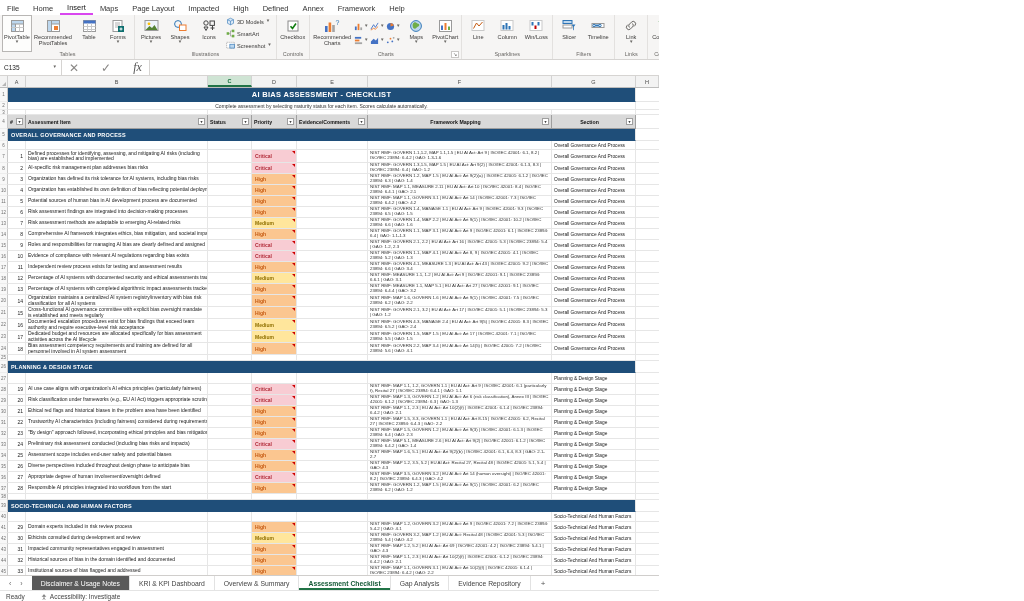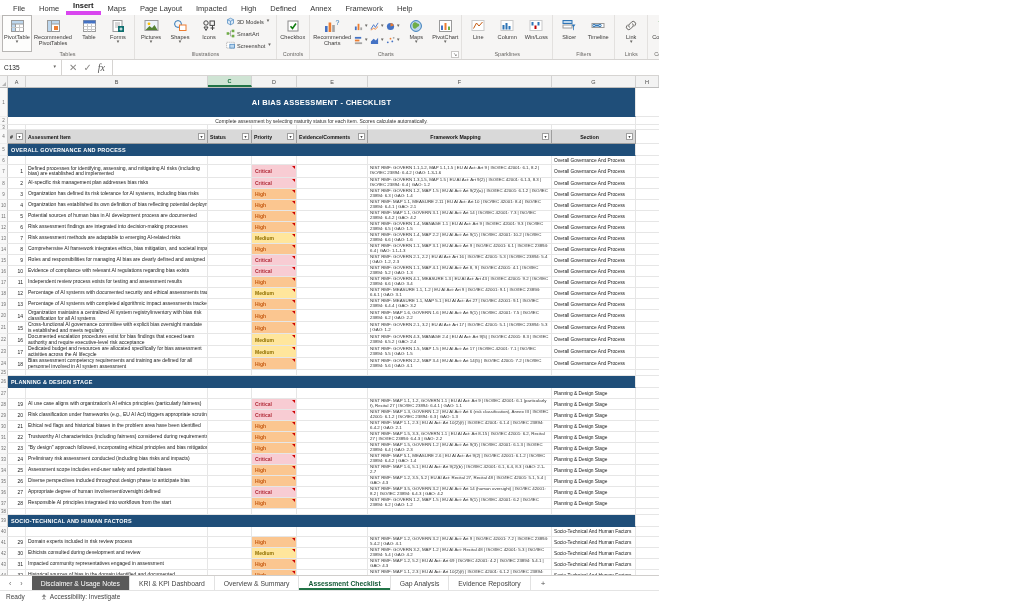--- a/index.html
+++ b/index.html
@@ -1,43 +1,43 @@
 <!DOCTYPE html>
 <html><head>
 <meta charset="utf-8">
 <style>
   *{box-sizing:border-box;margin:0;padding:0}
   html,body{width:1024px;height:601px;background:#fff;font-family:"Liberation Sans",sans-serif;overflow:hidden}
   .window{position:absolute;left:0;top:0;width:659px;height:601px;background:#fff;display:flex;flex-direction:column;overflow:hidden}
 
   
-  .ribbon-tabs{height:15px;display:flex;align-items:flex-end;padding-left:6px;background:#fff;font-size:7.5px;color:#333;flex:none}
+  .ribbon-tabs{height:15px;display:flex;align-items:flex-end;background:#fff;font-size:7.5px;color:#333;flex:none}
   .rtab{padding:2px 7px 2px;white-space:nowrap;cursor:default}
-  .rtab.active{font-weight:bold;color:#161616;border-bottom:4px solid #d946ef;padding-bottom:1px}
+  .rtab.active{font-weight:normal;color:#161616;border-bottom:2px solid #d946ef;padding-bottom:1px}
 
   
   .ribbon{height:45px;background:#f6f5f4;border-bottom:1px solid #d6d4d2;display:flex;align-items:stretch;padding:0 1px;flex:none}
   .rgroup{display:flex;flex-direction:column;border-right:1px solid #e3e1df;padding:1px 2px 0;position:relative}
   .rgroup-buttons{flex:1;display:flex;align-items:stretch;gap:1px}
   .rgroup-label{font-size:5.5px;color:#6a6865;text-align:center;padding:0 4px 2px;white-space:nowrap}
   .rbtn-lg{display:flex;flex-direction:column;align-items:center;width:36px;min-width:26px;font-size:5.6px;color:#3b3a39;text-align:center;line-height:1.08;padding-top:2px;white-space:normal;cursor:default}
   .rbtn-lg.narrow{width:28px}
   .rbtn-lg.hl{outline:1px solid #b8b6b4;background:#fdfdfc}
   .rbtn-lg .ic{height:15px;display:flex;align-items:center;margin-bottom:1px}
   .caret{font-size:4.5px;color:#6a6865;line-height:1}
   .rstack{display:flex;flex-direction:column;justify-content:center;gap:1px}
   .rbtn-sm{display:flex;align-items:center;gap:2px;font-size:5.6px;color:#3b3a39;padding:0 2px;height:11px;white-space:nowrap}
   .minigrid{display:grid;grid-template-columns:repeat(3,16px);grid-auto-rows:14px;align-content:center}
   .mini{display:flex;align-items:center;justify-content:center;gap:1px;cursor:default}
   .launcher{position:absolute;right:2px;bottom:1px;font-size:5px;color:#6a6865;border:1px solid #c9c7c5;line-height:1;padding:0 1px;background:#fff}
 
   
   .fbar{height:16px;border-bottom:1px solid #d6d4d2;display:flex;align-items:stretch;background:#fff;flex:none}
   .namebox{width:62px;border-right:1px solid #d6d4d2;display:flex;align-items:center;justify-content:space-between;padding:0 4px;font-size:6.5px;color:#222}
-  .fx-btns{display:flex;gap:6px;padding:0 7px;border-right:1px solid #d6d4d2;color:#8a8886;font-size:10px;align-items:center}
+  .fx-btns{display:flex;gap:22px;padding:0 7px;border-right:1px solid #d6d4d2;color:#8a8886;font-size:12px;align-items:center}
   .fx-btns .fx{font-style:italic;font-family:"Liberation Serif",serif;color:#555}
   .finput{flex:1}
 
   
   .sheetwrap{flex:1;display:flex;flex-direction:column;overflow:hidden}
   .colheads{display:flex;height:12px;background:#f3f3f3;border-bottom:1px solid #bdbdbd;flex:none}
   .corner{width:8px;border-right:1px solid #cfcfcf;position:relative}
   .corner:after{content:"";position:absolute;right:1px;bottom:1px;border-left:4px solid transparent;border-bottom:4px solid #b5b5b5}
   .chd{font-size:5.5px;color:#4a4a4a;display:flex;align-items:center;justify-content:center;border-right:1px solid #d2d2d2}
   .chd.sel{background:#cfe4d4;color:#0e6b37;font-weight:bold;border-bottom:2px solid #217346}
@@ -458,21 +458,21 @@
         <div class="chd" style="width: 182px;">B</div>
         <div class="chd sel" style="width: 44px;">C</div>
         <div class="chd" style="width: 45px;">D</div>
         <div class="chd" style="width: 71px;">E</div>
         <div class="chd" style="width: 184px;">F</div>
         <div class="chd" style="width: 84px;">G</div>
         <div class="chd" style="width: 23px;">H</div>
       </div>
     <div class="gridwrap">
         <div id="grid">
-          <div class="row" style="height: 29px;">
+          <div class="row" style="height: 14px;">
             <div class="rn">1</div>
             <div class="cell span7 title-cell">AI BIAS ASSESSMENT - CHECKLIST</div>
             <div class="cell wH"></div>
           </div>
           <div class="row" style="height: 8px;">
             <div class="rn">2</div>
             <div class="cell span7 sub-cell">Complete assessment by selecting maturity status for each item. Scores calculate automatically.</div>
             <div class="cell wH"></div>
           </div>
           <div class="row" style="height: 5px;">

